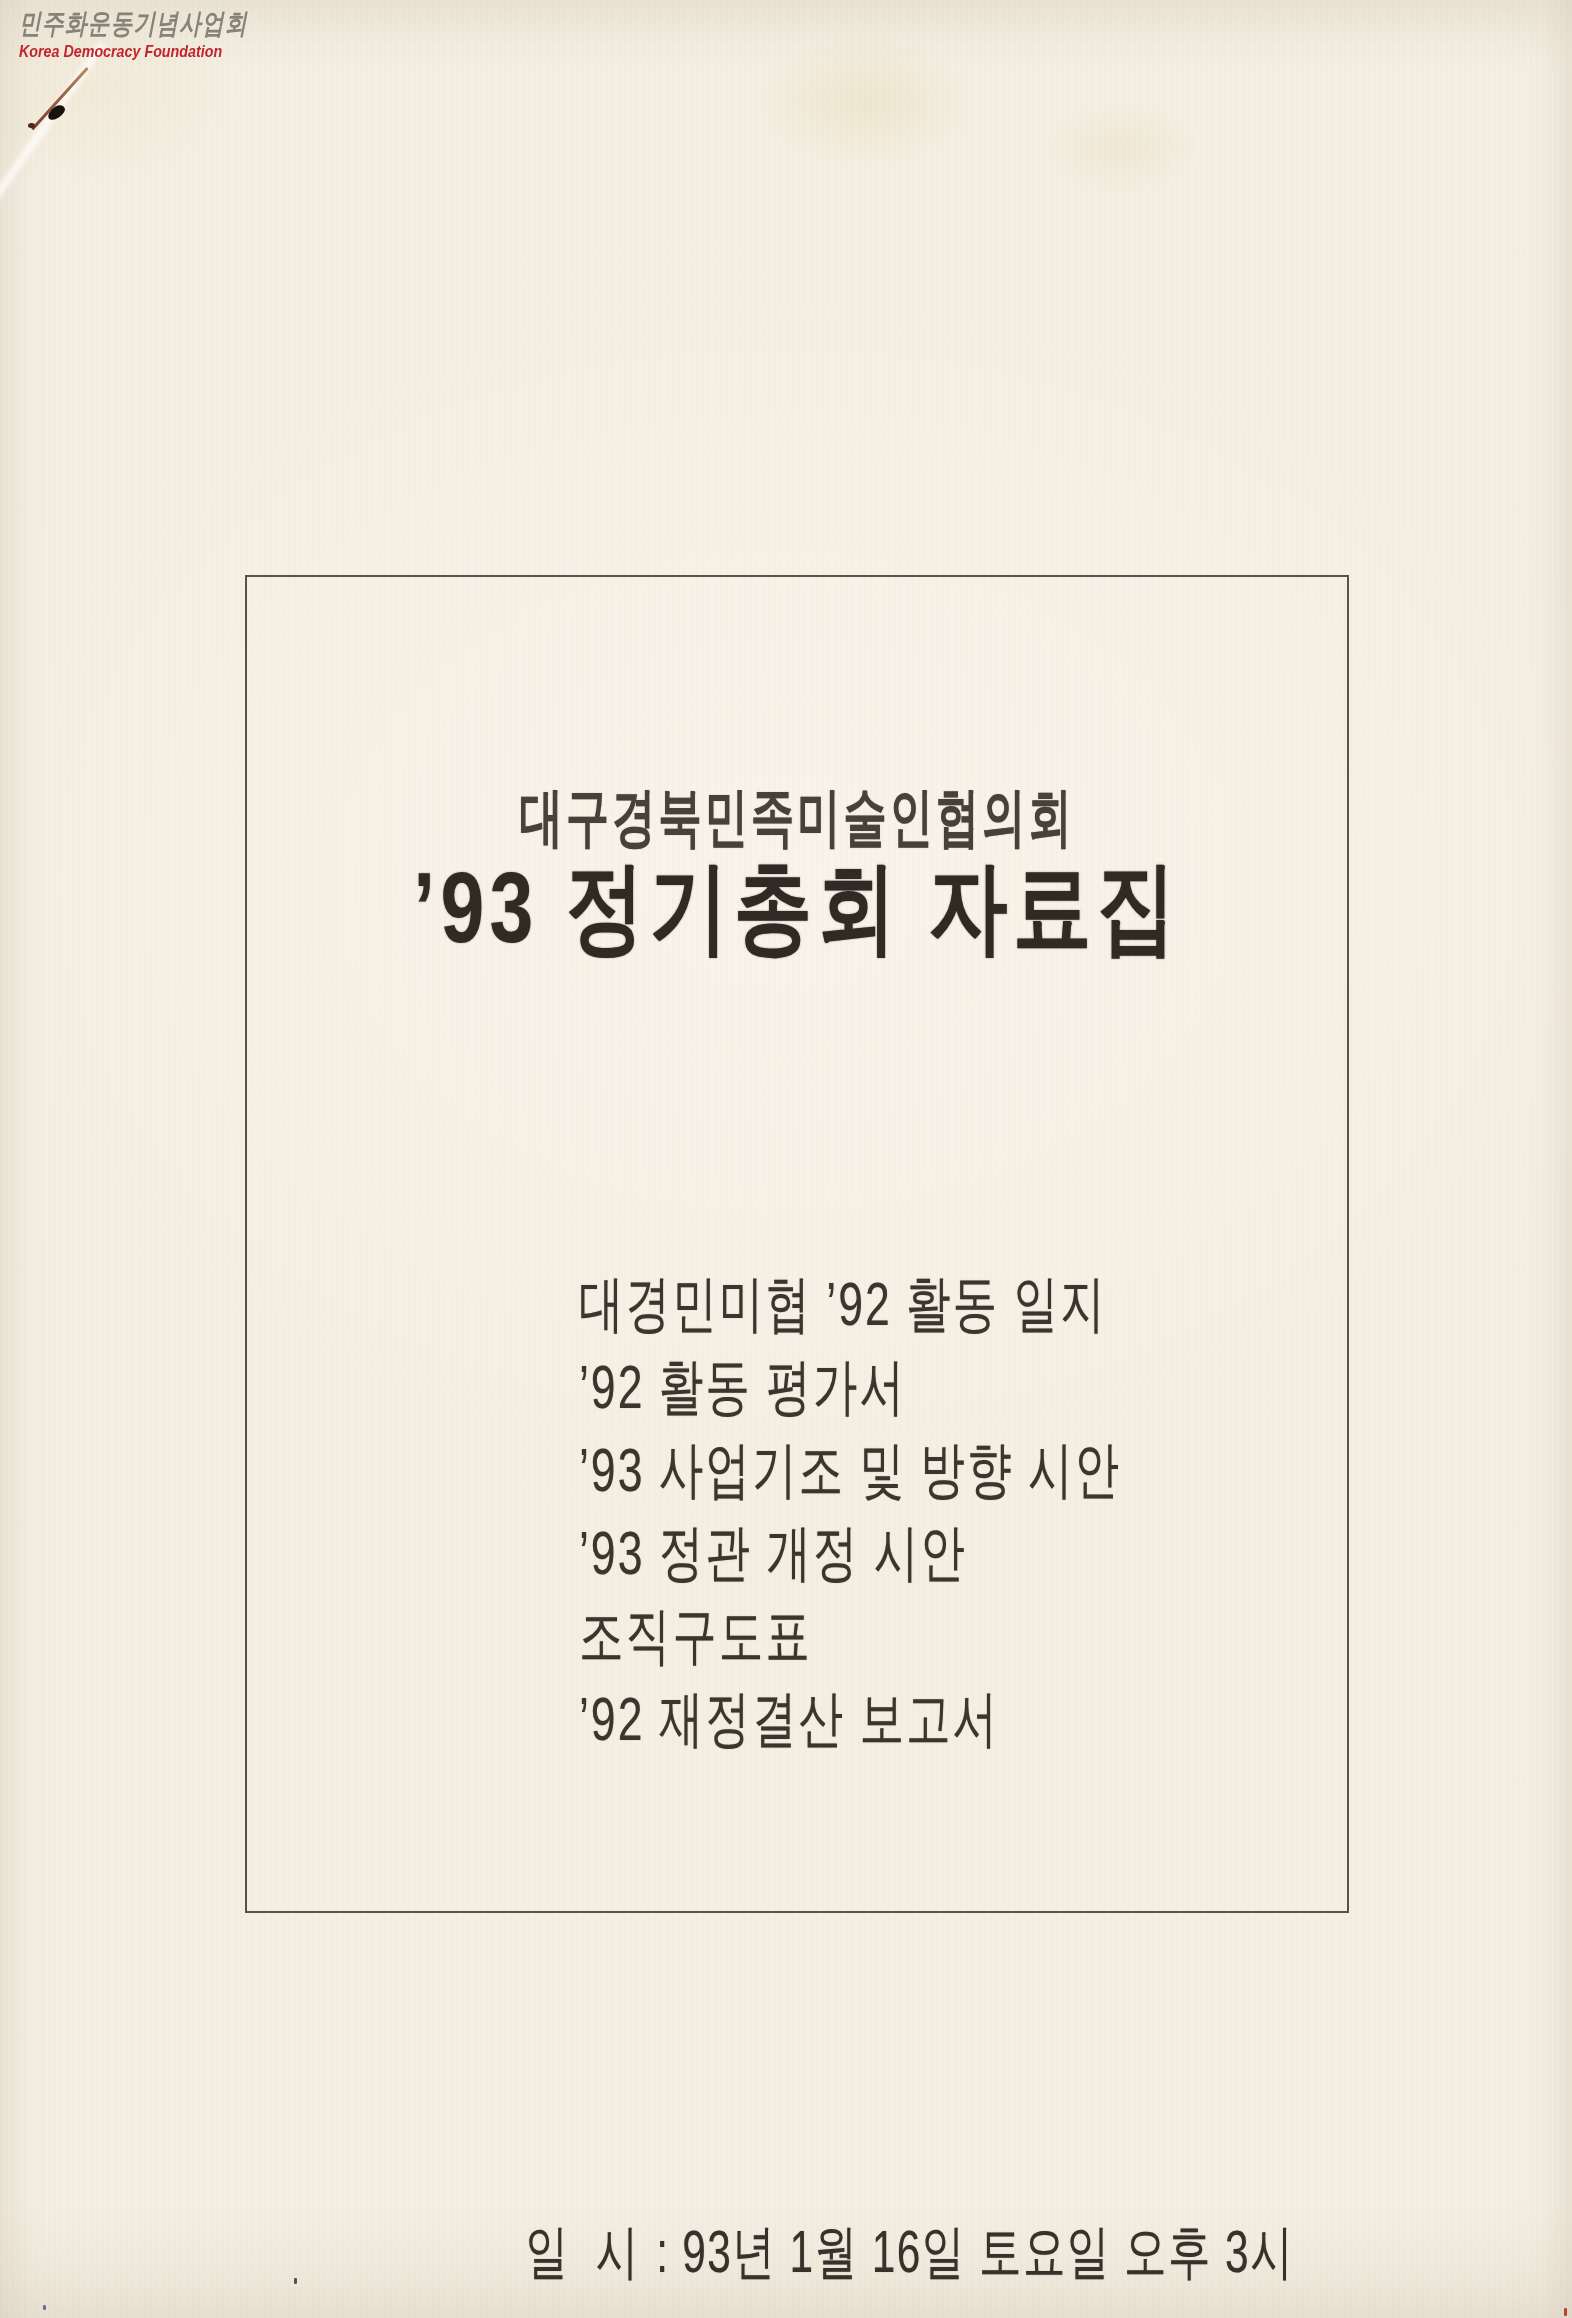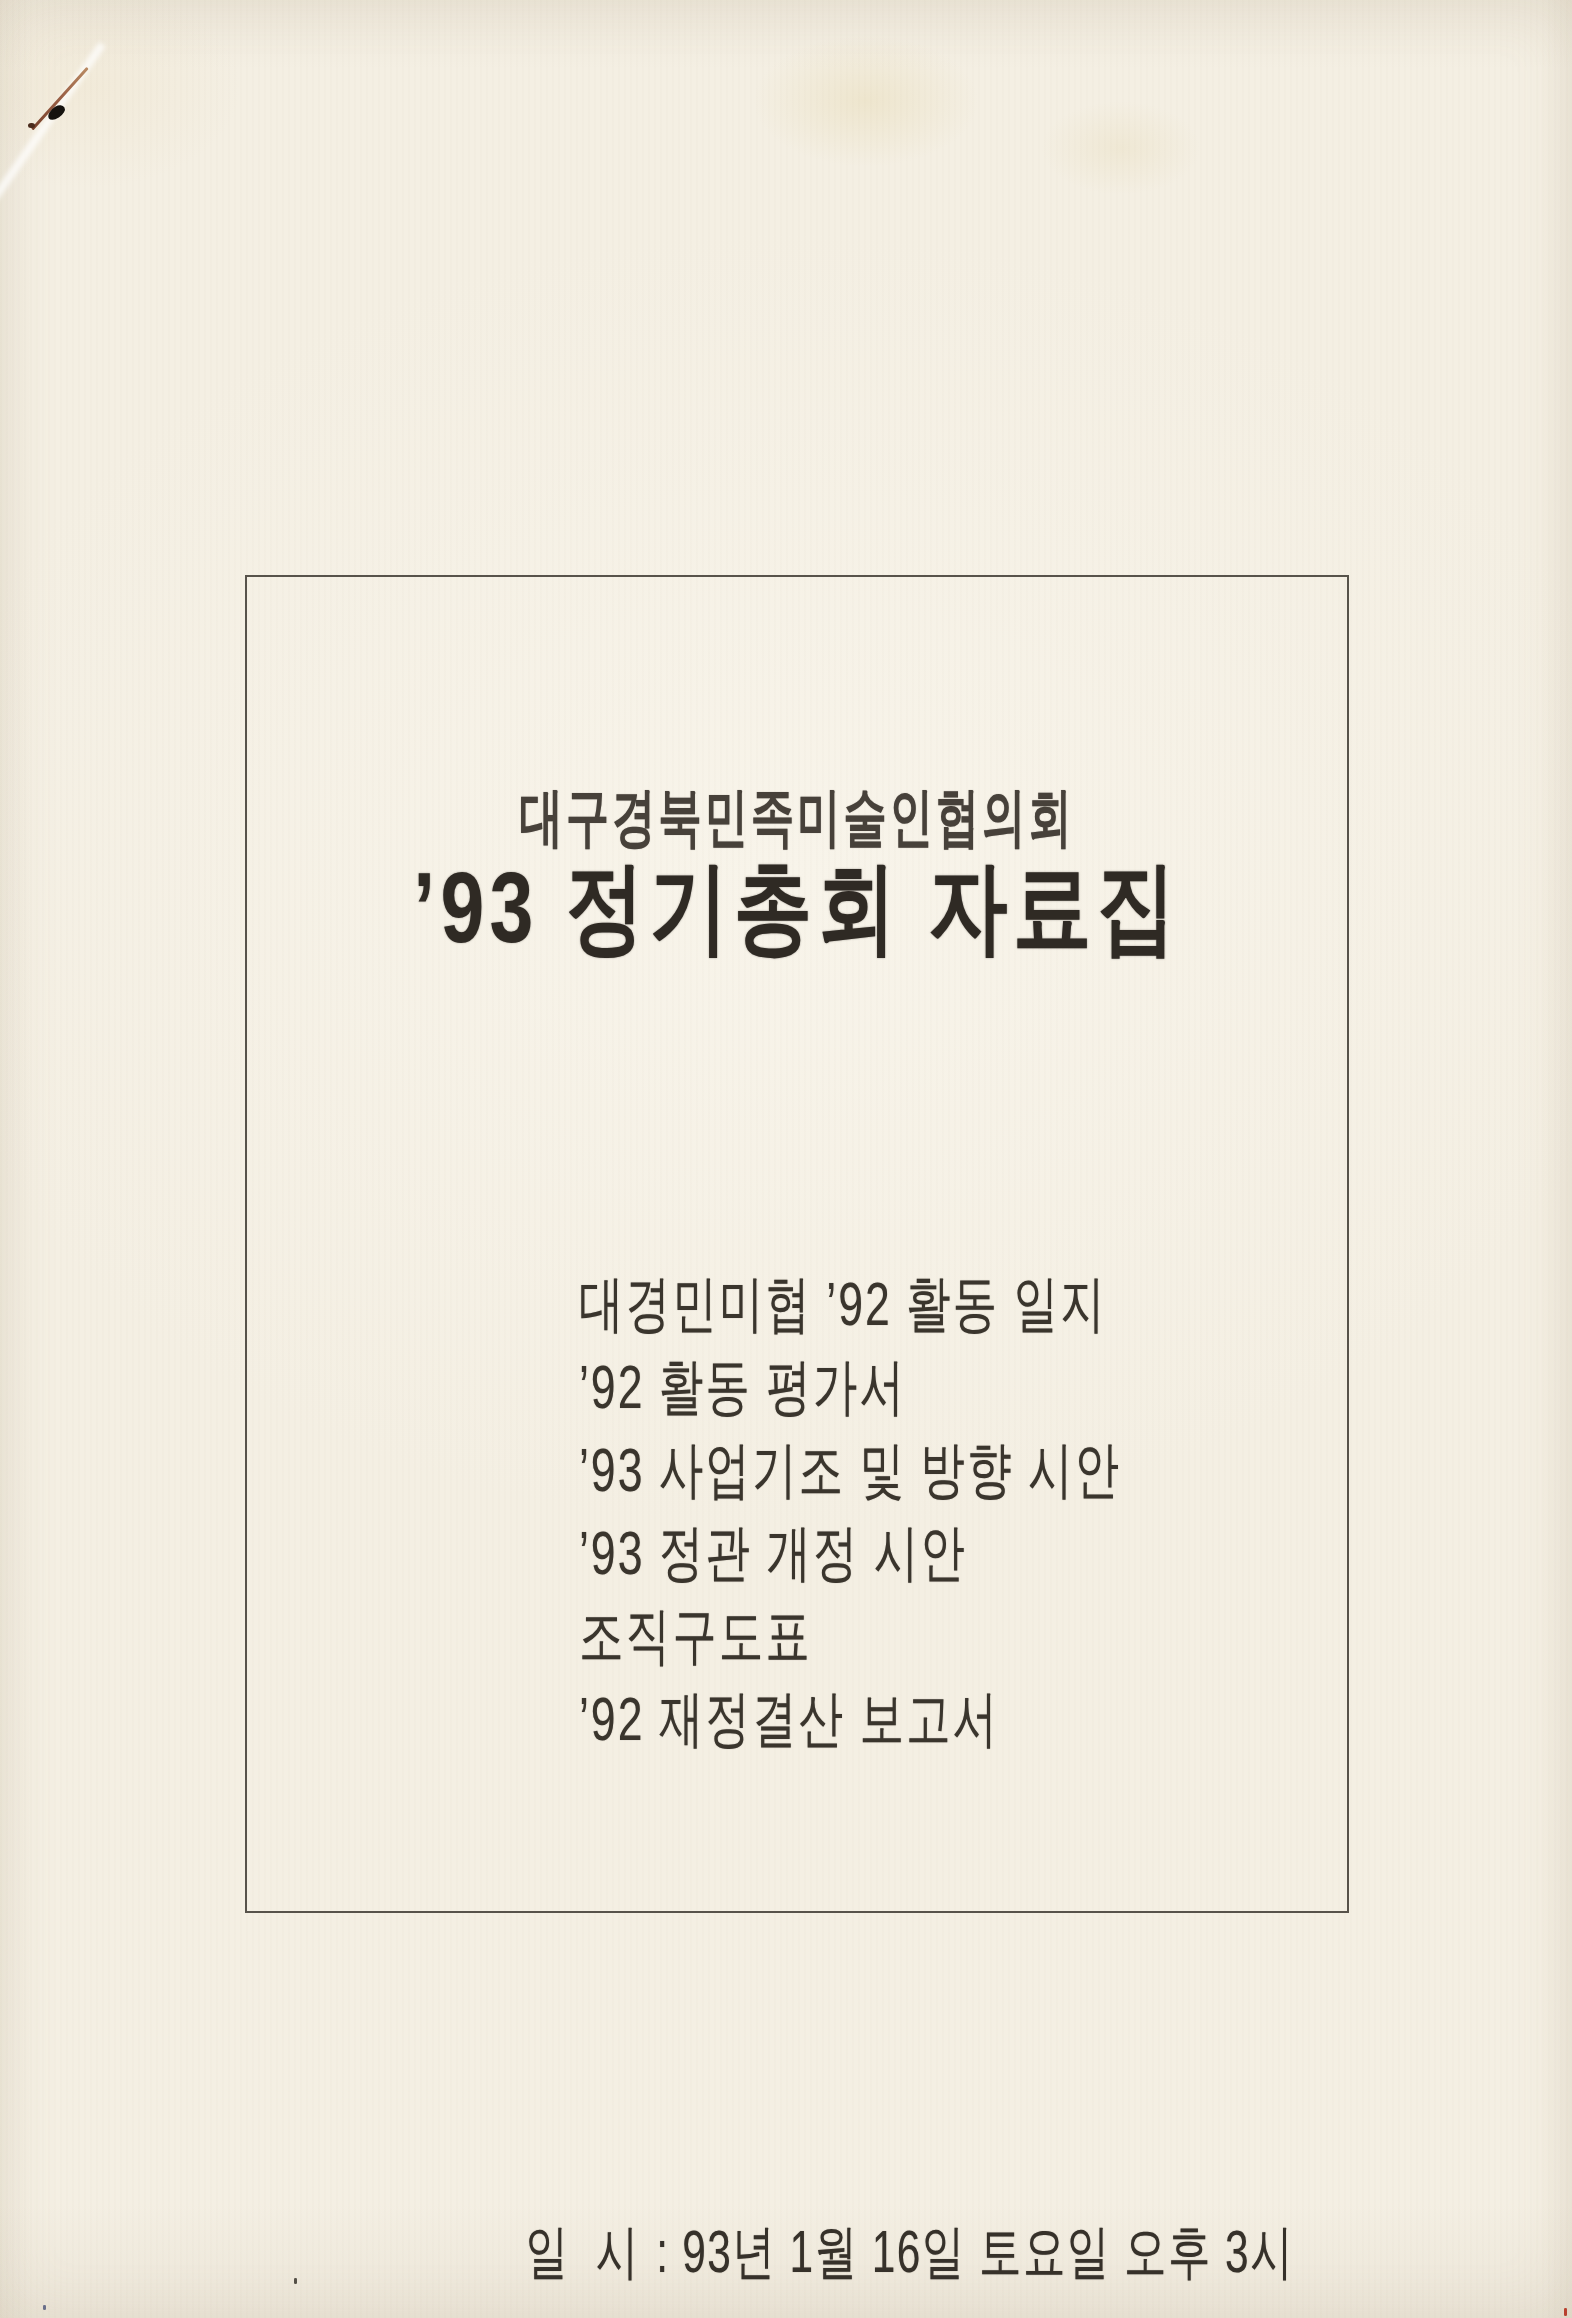--- a/index.html
+++ b/index.html
@@ -196,20 +196,24 @@
     z-index: 2;
   }
   .footer-line { line-height: 75px; height: 75px; }
   .footer-sep { margin: 0 17.5px 0 23px; }
 </style>
 </head>
 <body>
 
 <div class="page">
 
+  <div class="watermark">
+    <div class="wm-korean">민주화운동기념사업회</div>
+    <div class="wm-english">Korea Democracy Foundation</div>
+  </div>
 
   <div class="crease-streak"></div>
   <div class="scratch-line"></div>
   <div class="ink-blob"></div>
   <div class="scratch-dot"></div>
   <div class="speck-a"></div>
   <div class="speck-b"></div>
   <div class="speck-c"></div>
 
   <div class="frame"></div>

